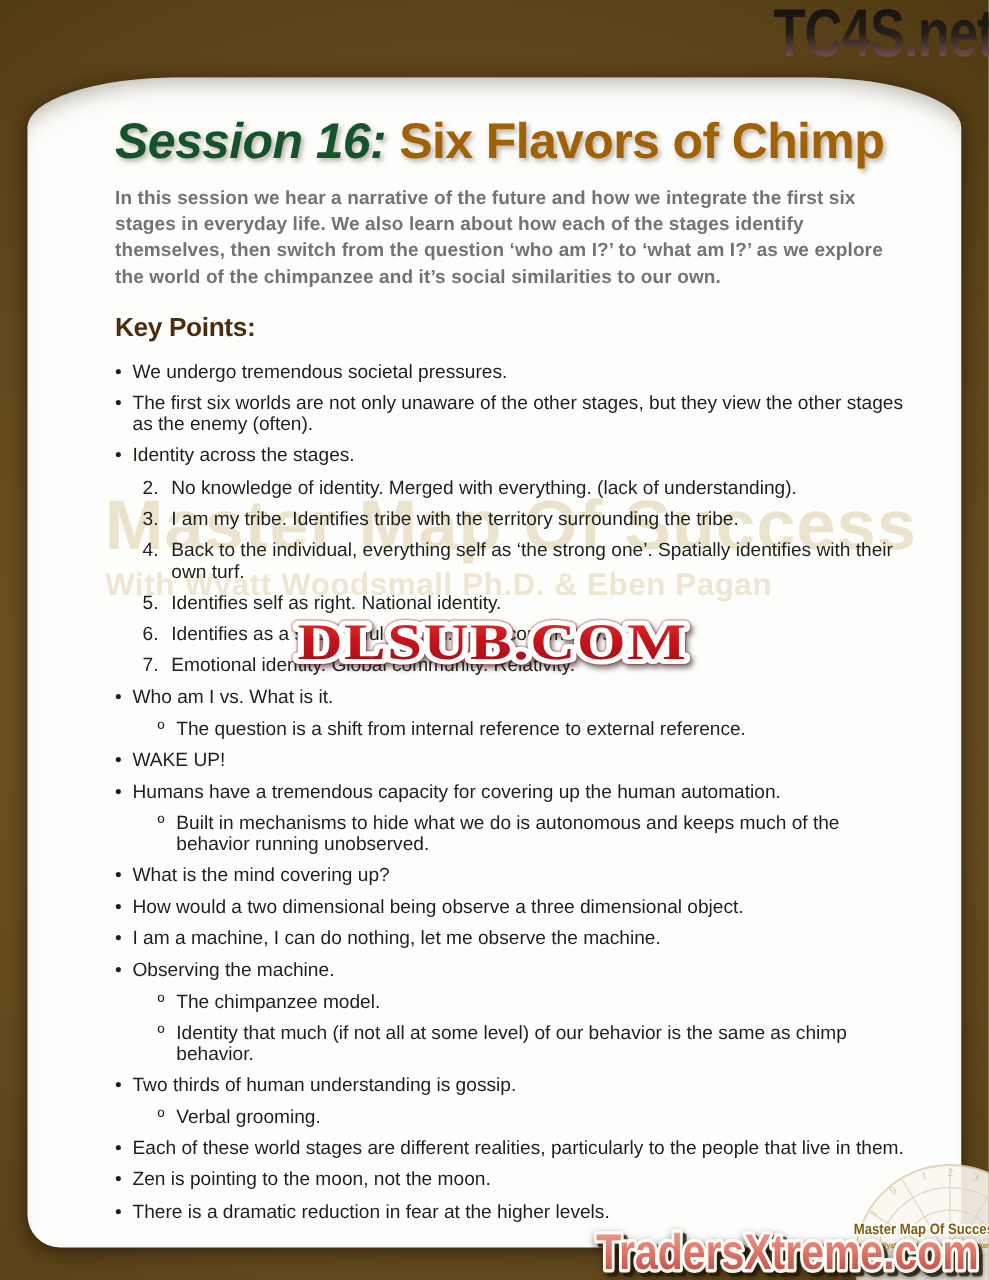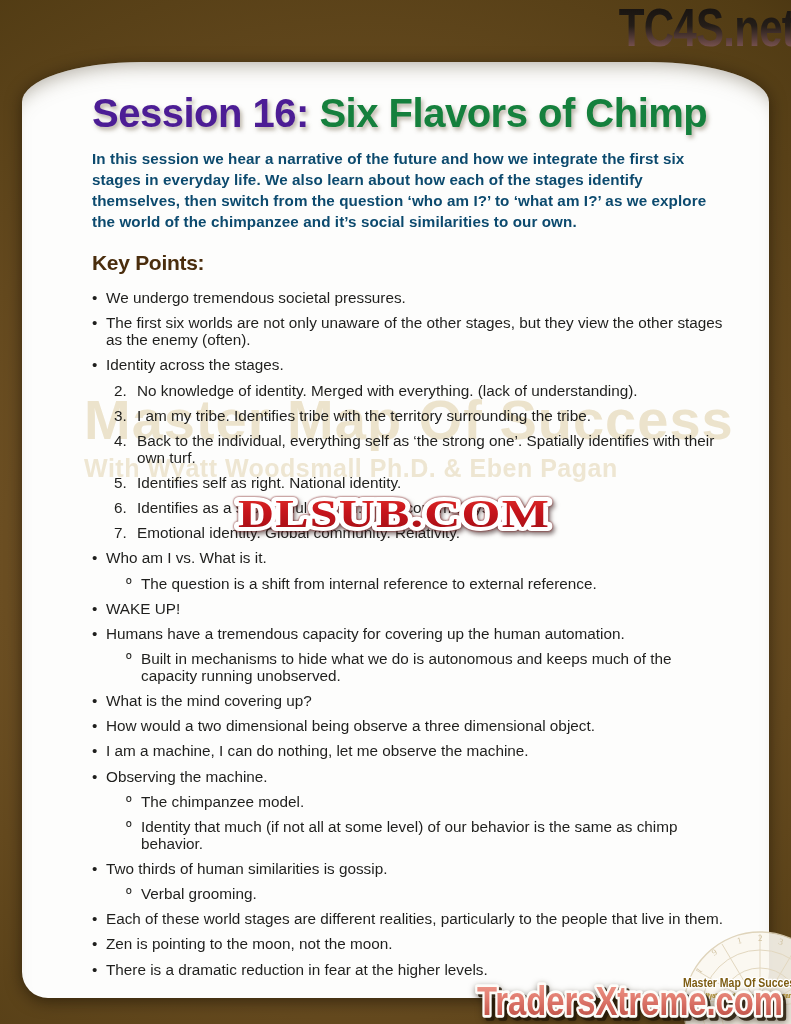--- a/index.html
+++ b/index.html
@@ -16,24 +16,24 @@
     box-shadow:0 3px 16px rgba(15,10,0,.55), inset 0 16px 20px -14px rgba(110,100,80,.55);
   }
   .content{position:relative;z-index:1;padding:26px 34px 0 70px;}
   
   .pagemark{position:absolute;z-index:0;left:62px;top:330px;white-space:nowrap;color:#ece3cc;font-weight:bold;pointer-events:none;}
   .pagemark .l1{font-size:56px;letter-spacing:1px;line-height:1;}
   .pagemark .l2{font-size:25px;letter-spacing:0.5px;line-height:1;margin-top:8px;color:#eee6d2;}
   
   h1.title{margin:4px 0 14px 0;font-size:40px;letter-spacing:-0.5px;line-height:1.05;
     text-shadow:2px 3px 4px rgba(120,105,80,.5);}
-  .title-prefix{color:#4c1d95;}
-  .title-main{color:#15803d;}
-  
-  .intro{font-weight:bold;font-size:15.2px;line-height:1.38;color:#0c4a6e;max-width:632px;letter-spacing:0.1px;}
+  .title-prefix{color:#14532d;font-style:italic;}
+  .title-main{color:#a16207;}
+  
+  .intro{font-weight:bold;font-size:15.2px;line-height:1.38;color:#737373;max-width:632px;letter-spacing:0.1px;}
   
   h2.keypoints{margin:18px 0 14px 0;font-size:21px;color:#4a2d0d;letter-spacing:-0.3px;}
   .kp-list{max-width:636px;}
   .li{display:flex;margin-bottom:8px;line-height:1.12;font-size:15.3px;color:#1f1f1d;}
   .li .marker{flex:0 0 auto;}
   .li.bullet .marker{width:14px;}
   .li.num{padding-left:22px;}
   .li.num .marker{width:23px;}
   .li.sub{padding-left:34px;}
   .li.sub .marker{width:15px;}
@@ -118,21 +118,21 @@
         <div class="li bullet">
           <span class="marker">•</span>
           <span class="txt">WAKE UP!</span>
         </div>
         <div class="li bullet">
           <span class="marker">•</span>
           <span class="txt">Humans have a tremendous capacity for covering up the human automation.</span>
         </div>
         <div class="li sub">
           <span class="marker">º</span>
-          <span class="txt">Built in mechanisms to hide what we do is autonomous and keeps much of the capacity running unobserved.</span>
+          <span class="txt">Built in mechanisms to hide what we do is autonomous and keeps much of the behavior running unobserved.</span>
         </div>
         <div class="li bullet">
           <span class="marker">•</span>
           <span class="txt">What is the mind covering up?</span>
         </div>
         <div class="li bullet">
           <span class="marker">•</span>
           <span class="txt">How would a two dimensional being observe a three dimensional object.</span>
         </div>
         <div class="li bullet">
@@ -146,21 +146,21 @@
         <div class="li sub">
           <span class="marker">º</span>
           <span class="txt">The chimpanzee model.</span>
         </div>
         <div class="li sub">
           <span class="marker">º</span>
           <span class="txt">Identity that much (if not all at some level) of our behavior is the same as chimp behavior.</span>
         </div>
         <div class="li bullet">
           <span class="marker">•</span>
-          <span class="txt">Two thirds of human similarities is gossip.</span>
+          <span class="txt">Two thirds of human understanding is gossip.</span>
         </div>
         <div class="li sub">
           <span class="marker">º</span>
           <span class="txt">Verbal grooming.</span>
         </div>
         <div class="li bullet">
           <span class="marker">•</span>
           <span class="txt">Each of these world stages are different realities, particularly to the people that live in them.</span>
         </div>
         <div class="li bullet">

